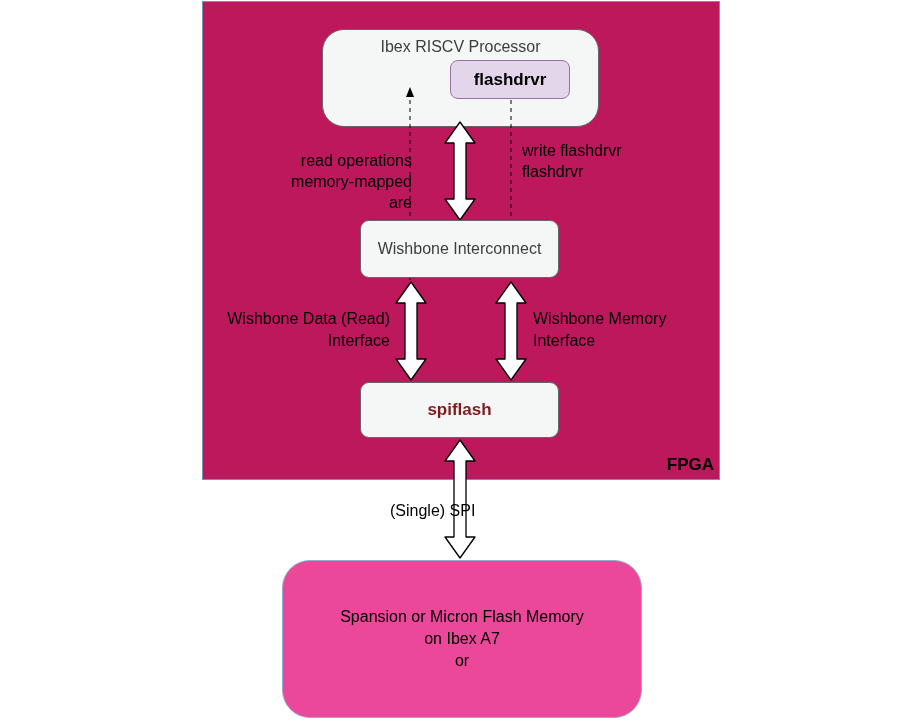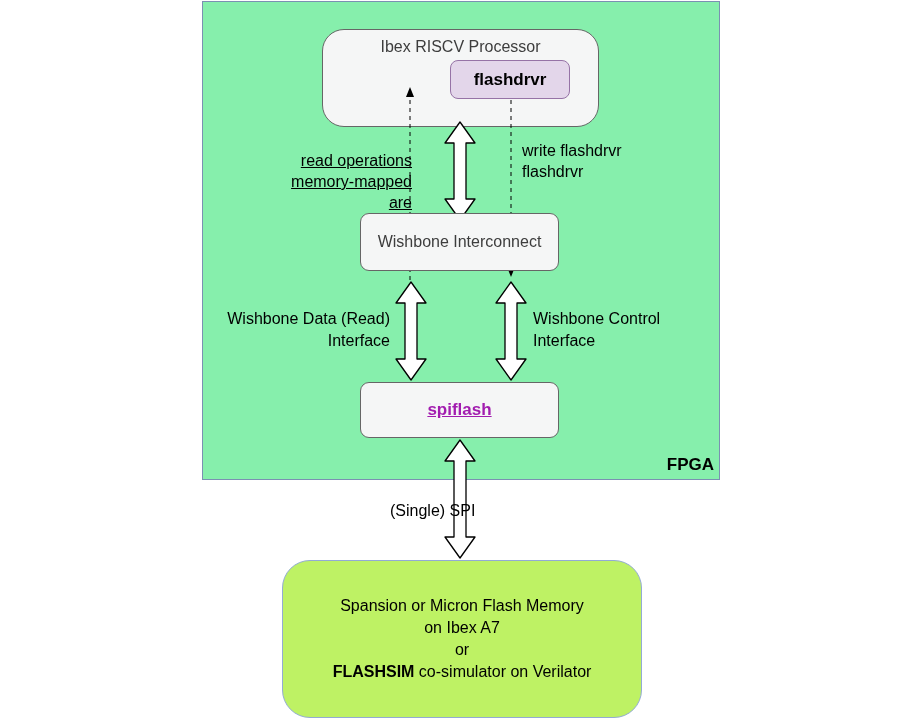--- a/index.html
+++ b/index.html
@@ -10,21 +10,21 @@
     background: #ffffff;
     font-family: "Liberation Sans", sans-serif;
     overflow: hidden;
   }
   .abs { position: absolute; }
 
   
   .fpga {
     left: 202px; top: 1px;
     width: 516px; height: 477px;
-    background: #86efac;
+    background: #be185d;
     border: 1px solid #7b90b2;
   }
   .fpga-label {
     position: absolute;
     right: 5px; bottom: 4px;
     font-size: 17px;
     font-weight: bold;
     color: #000000;
   }
 
@@ -58,59 +58,58 @@
     width: 120px; height: 39px;
     border-radius: 8px;
     background: #e3d6ea;
     border: 1px solid #9673a6;
     color: #000000;
     font-weight: bold;
     font-size: 17px;
   }
 
   .interconnect {
-    left: 360px; top: 213px;
+    left: 360px; top: 220px;
     width: 199px; height: 58px;
     border-radius: 9px;
   }
 
   .spiflash {
     left: 360px; top: 382px;
     width: 199px; height: 56px;
     border-radius: 9px;
-    color: #a21caf;
+    color: #7f1d1d;
     font-weight: bold;
     font-size: 17px;
-    text-decoration: underline;
   }
 
   .flash-memory {
     left: 282px; top: 560px;
     width: 360px; height: 158px;
     border-radius: 28px;
-    background: #bef264;
+    background: #ec4899;
     border: 1px solid #93abd5;
     display: flex;
     flex-direction: column;
     align-items: center;
     justify-content: center;
     text-align: center;
     box-sizing: border-box;
     color: #000000;
     font-size: 16px;
     line-height: 22px;
   }
 
   
   .lbl {
     color: #000000;
     font-size: 16px;
     line-height: 21px;
   }
-  .lbl-read  { left: 230px; top: 150px; width: 182px; text-align: right; text-decoration: underline; }
+  .lbl-read  { left: 230px; top: 150px; width: 182px; text-align: right; }
   .lbl-write { left: 522px; top: 140px; width: 170px; text-align: left; }
   .lbl-wbdata { left: 200px; top: 308px; width: 190px; text-align: right; line-height: 22px; }
   .lbl-wbctl  { left: 533px; top: 308px; width: 170px; text-align: left; line-height: 22px; }
   .lbl-spi    { left: 390px; top: 500px; width: 140px; text-align: left; }
 
   .arrow-svg { display: block; }
   .bold { font-weight: bold; }
 </style>
 </head>
 <body>
@@ -173,26 +172,25 @@
     <div>write flashdrvr</div>
     <div>flashdrvr</div>
   </div>
 
   <div class="abs lbl lbl-wbdata">
     <div>Wishbone Data (Read)</div>
     <div>Interface</div>
   </div>
 
   <div class="abs lbl lbl-wbctl">
-    <div>Wishbone Control</div>
+    <div>Wishbone Memory</div>
     <div>Interface</div>
   </div>
 
   <div class="abs lbl lbl-spi">(Single) SPI</div>
 
   <div class="abs flash-memory">
     <div>Spansion or Micron Flash Memory</div>
     <div>on Ibex A7</div>
     <div>or</div>
-    <div><span class="bold">FLASHSIM</span><span> co-simulator on Verilator</span></div>
   </div>
 
 </div>
 
 </body></html>

